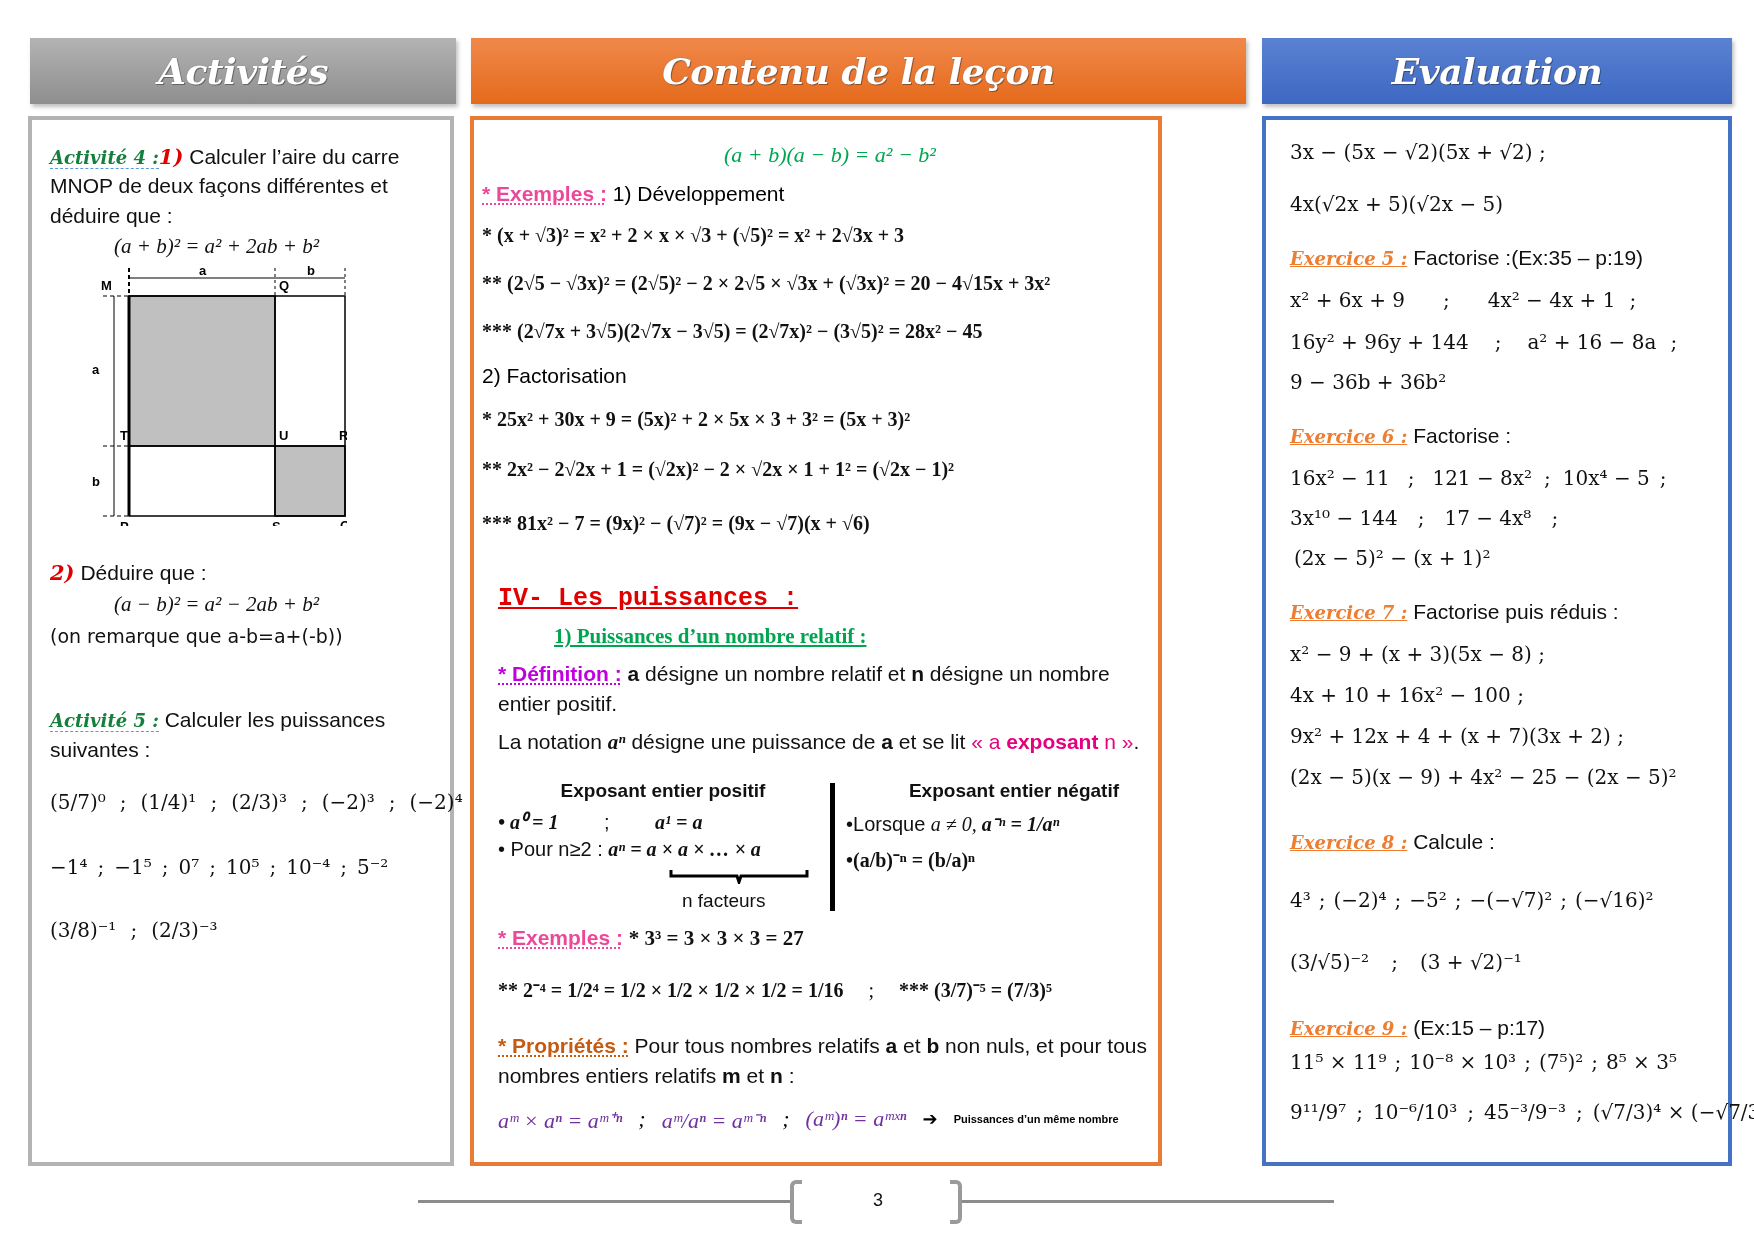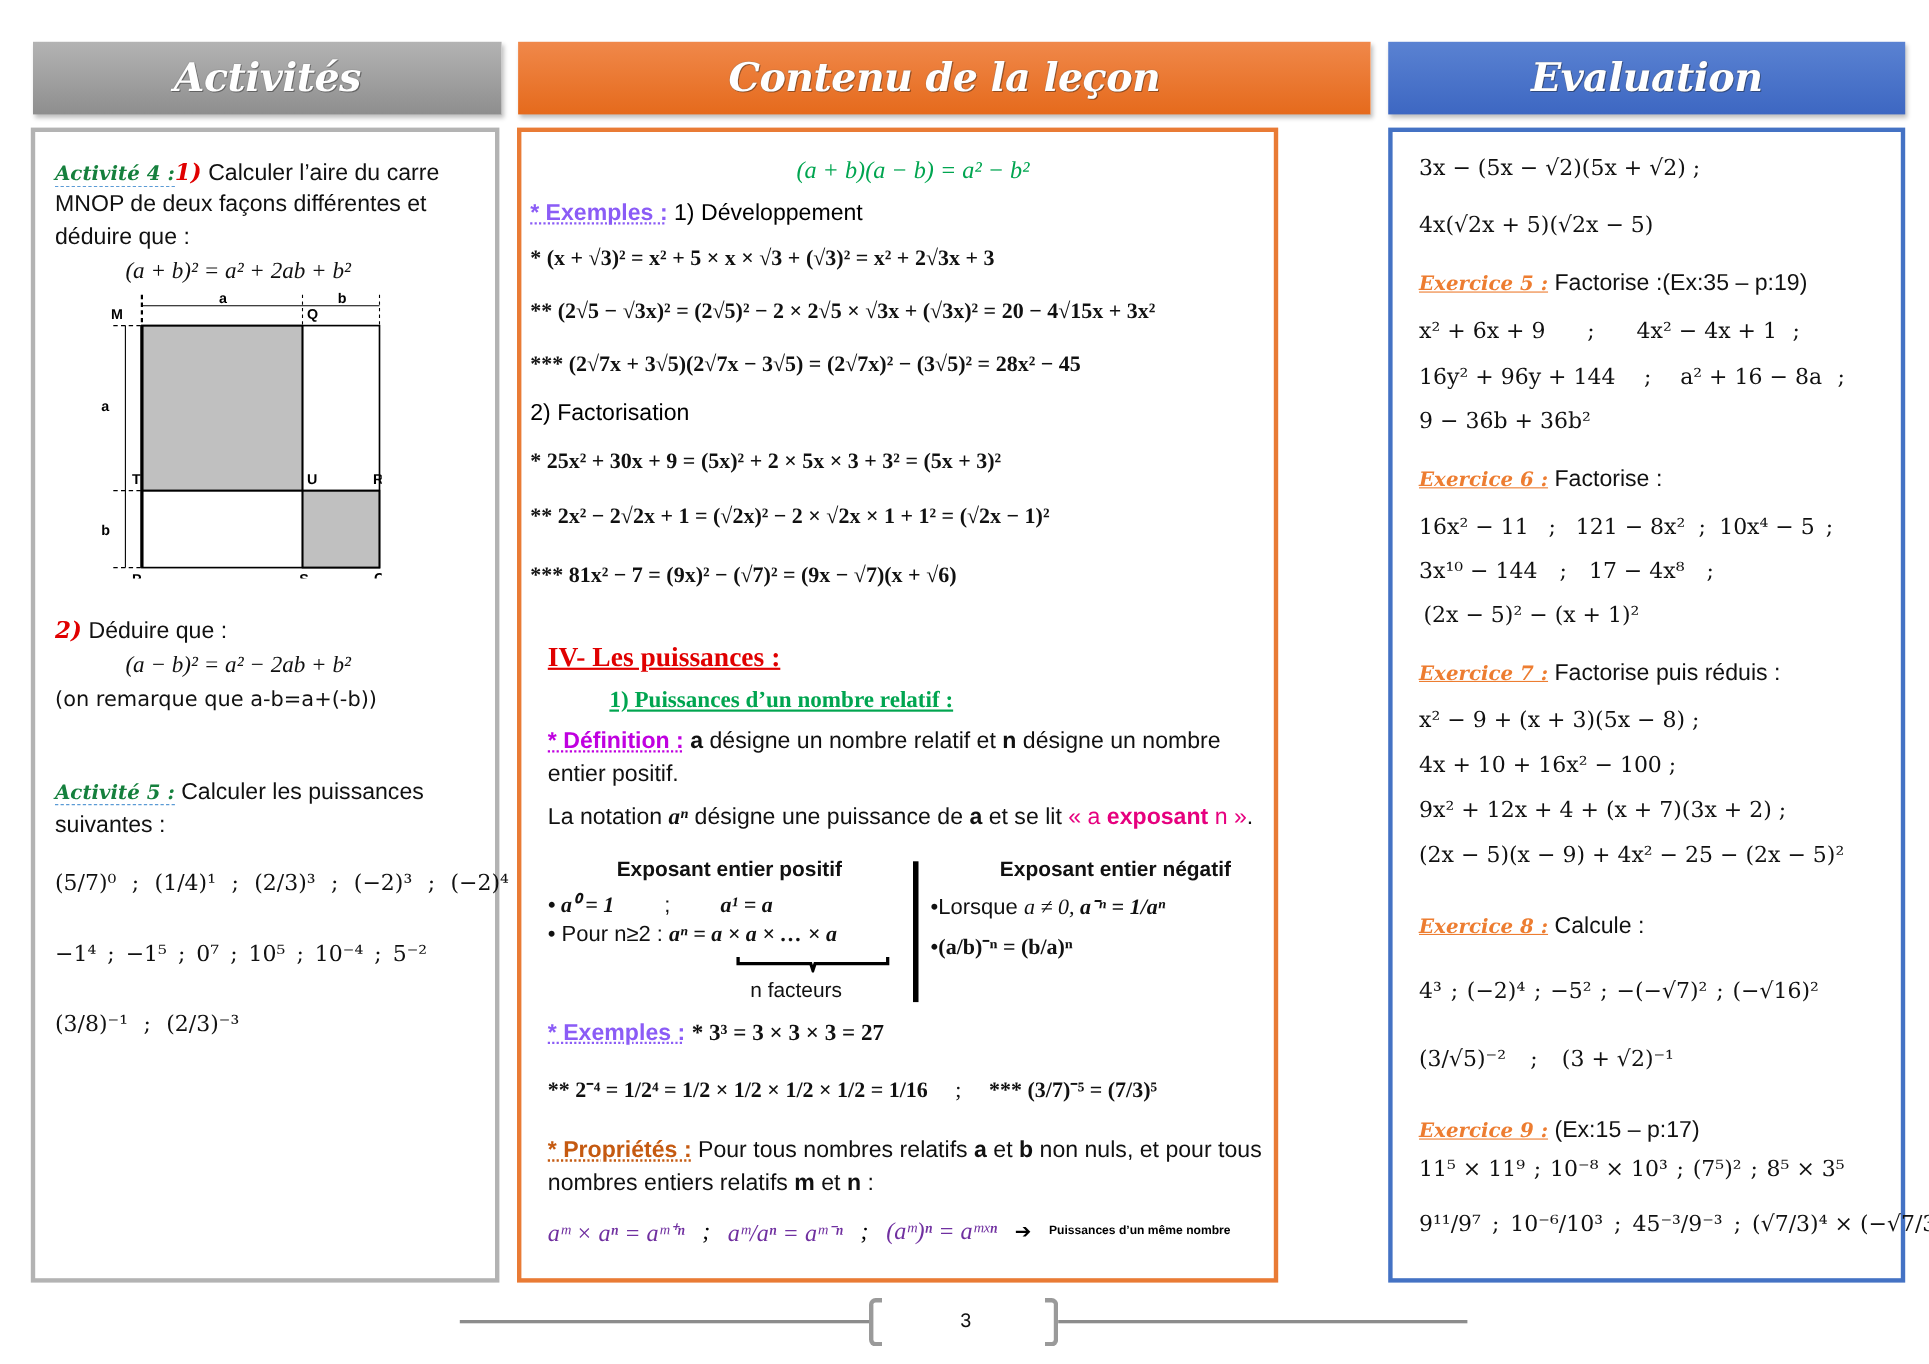--- a/index.html
+++ b/index.html
@@ -25,28 +25,28 @@
   .abs { position: absolute; white-space: nowrap; }
   .t22 { font-size: 22px; }
   .t21 { font-size: 21px; }
   .t20 { font-size: 20px; }
   .t19 { font-size: 19px; }
   .label-act { font-family: "DejaVu Serif", serif; font-style: italic; font-weight: bold; color: #15803d;
                border-bottom: 1px dashed #5b9bd5; font-size: 18px; }
   .label-ex { font-family: "DejaVu Serif", serif; font-style: italic; font-weight: bold; color: #ed7d31;
               text-decoration: underline; font-size: 18px; }
   .red-num { color: #e00000; font-style: italic; font-weight: bold; font-family: "DejaVu Serif", serif; }
-  .blue-lbl { color: #8b5cf6; font-weight: bold; text-decoration: underline; text-decoration-style: dotted; margin-top: 43px; }
+  .blue-lbl { color: #ec4899; font-weight: bold; text-decoration: underline; text-decoration-style: dotted; margin-top: 43px; }
   .mag-lbl { color: #c000e0; font-weight: bold; text-decoration: underline; text-decoration-style: dotted; }
   .brown-lbl { color: #c55a11; font-weight: bold; text-decoration: underline; text-decoration-style: dotted; }
   .orange-txt { color: #000000; }
   .green { color: #00a550; }
   .purple { color: #7030a0; }
   .pink { color: #e6007e; }
-  .section-red { font-family: Liberation Serif, serif; font-weight: bold; color: #e00000; font-size: 25px; text-decoration: underline; }
+  .section-red { font-family: Liberation Mono, monospace; font-weight: bold; color: #e00000; font-size: 25px; text-decoration: underline; }
   .section-green { font-family: "Liberation Serif", serif; font-weight: bold; color: #00a550; font-size: 21px; text-decoration: underline; }
   .vbar { position: absolute; width: 5px; background: #000; }
 
   .footer-line { position: absolute; top: 1200px; height: 3px; background: #8c8c8c; }
   .footer-brace { position: absolute; top: 1180px; width: 12px; height: 44px; border: 4px solid #9a9a9a; }
   .footer-num { position: absolute; top: 1190px; left: 868px; width: 20px; text-align: center; font-size: 18px; }
 </style>
 </head>
 <body>
 
@@ -146,21 +146,21 @@
 </div>
 
 <div class="box" id="box-con">
   <div class="abs mathi t22" style="left:250px; top:22px;">
     <span class="green">(a + b)(a − b) = a² − b²</span>
   </div>
   <div class="abs t21" style="left:8px; top:62px;">
     <span class="blue-lbl">* Exemples :</span>
     <span class="orange-txt">1) Développement</span>
   </div>
-  <div class="abs mathb t20" style="left:8px; top:104px;">* (x + √3)² = x² + 5 × x × √3 + (√3)² = x² + 2√3x + 3</div>
+  <div class="abs mathb t20" style="left:8px; top:104px;">* (x + √3)² = x² + 2 × x × √3 + (√5)² = x² + 2√3x + 3</div>
   <div class="abs mathb t20" style="left:8px; top:152px;">** (2√5 − √3x)² = (2√5)² − 2 × 2√5 × √3x + (√3x)² = 20 − 4√15x + 3x²</div>
   <div class="abs mathb t20" style="left:8px; top:200px;">*** (2√7x + 3√5)(2√7x − 3√5) = (2√7x)² − (3√5)² = 28x² − 45</div>
   <div class="abs t21 orange-txt" style="left:8px; top:244px;">2) Factorisation</div>
   <div class="abs mathb t20" style="left:8px; top:288px;">* 25x² + 30x + 9 = (5x)² + 2 × 5x × 3 + 3² = (5x + 3)²</div>
   <div class="abs mathb t20" style="left:8px; top:338px;">** 2x² − 2√2x + 1 = (√2x)² − 2 × √2x × 1 + 1² = (√2x − 1)²</div>
   <div class="abs mathb t20" style="left:8px; top:392px;">*** 81x² − 7 = (9x)² − (√7)² = (9x − √7)(x + √6)</div>
 
   <div class="abs section-red" style="left:24px; top:464px;">IV- Les puissances :</div>
   <div class="abs section-green" style="left:80px; top:504px;">1) Puissances d’un nombre relatif :</div>
 

